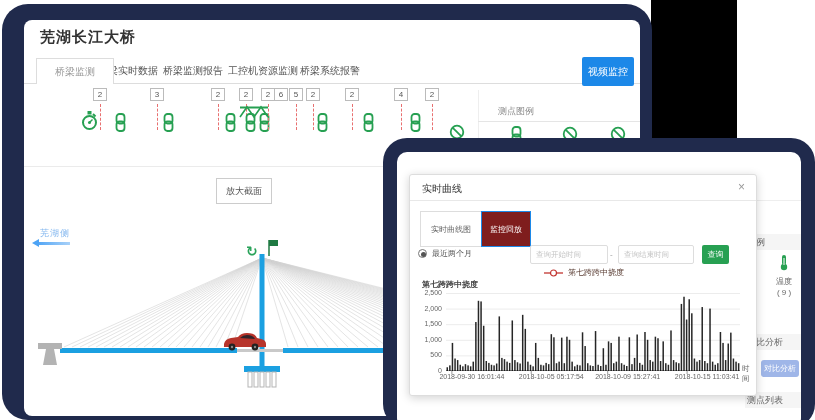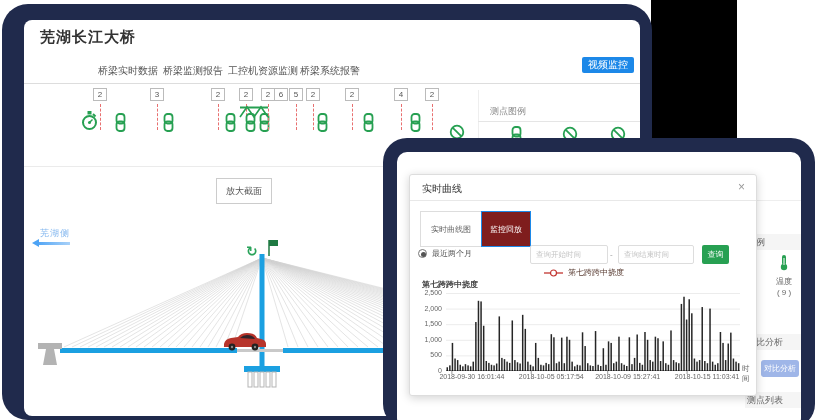--- a/index.html
+++ b/index.html
@@ -13,29 +13,29 @@
   #win1-page{left:22px;top:16px;width:616px;height:396px;background:#fff;border-radius:8px;overflow:hidden;}
   #win2{left:383px;top:138px;width:432px;height:290px;background:#202a4c;border-radius:24px;z-index:3;}
   #win2-page{left:14px;top:14px;width:404px;height:276px;background:#fff;border-radius:10px;overflow:hidden;}
 
   
   .page-title{left:16px;top:8px;font-size:15px;font-weight:bold;color:#333;letter-spacing:1px;}
   .tabbar-line{left:0;top:63px;width:616px;border-top:1px solid #ddd;}
   .tab-active{left:12px;top:38px;width:78px;height:26px;background:#fff;border:1px solid #ddd;border-bottom:none;color:#999;
     font-size:10px;display:flex;align-items:center;justify-content:center;z-index:2;}
   .tab-plain{top:44px;font-size:10px;color:#555;white-space:nowrap;cursor:pointer;}
-  .video-btn{left:558px;top:37px;width:52px;height:16px;background:#1c88e8;color:#fff;font-size:10px;border-radius:2px;
+  .video-btn{left:558px;top:37px;width:52px;height:29px;background:#1c88e8;color:#fff;font-size:10px;border-radius:2px;
     display:flex;align-items:center;justify-content:center;cursor:pointer;}
   .strip-divider{left:0;top:146px;width:616px;border-top:1px solid #ebebeb;}
   .badge{top:68px;width:14px;height:13px;background:#fff;border:1px solid #bbb;color:#555;font-size:8px;
     display:flex;align-items:center;justify-content:center;}
   .dash-line{top:84px;width:0;height:26px;border-left:1px dashed #e87070;}
   .legend-panel-border{left:454px;top:70px;width:0;height:76px;border-left:1px solid #eee;}
   .legend-header{left:454px;top:82px;width:162px;height:20px;font-size:9px;color:#888;border-bottom:1px solid #e5e5e5;
-    display:flex;align-items:center;padding-left:12px;}
+    display:flex;align-items:center;padding-left:20px;}
   .ctrl-group{left:12px;top:158px;height:26px;border:1px solid #ccc;display:flex;align-items:stretch;background:#fff;}
   .ctrl-label{width:74px;font-size:9px;color:#555;display:flex;align-items:center;justify-content:center;}
   .ctrl-select{width:88px;border-left:1px solid #ccc;font-size:9px;color:#555;display:flex;align-items:center;
     justify-content:space-between;padding:0 7px;cursor:pointer;}
   .ctrl-caret{font-size:7px;color:#666;}
   .zoom-btn{left:192px;top:158px;width:56px;height:26px;border:1px solid #ccc;background:#fff;font-size:9px;color:#555;
     display:flex;align-items:center;justify-content:center;cursor:pointer;}
   .side-label{left:16px;top:207px;font-size:9px;color:#85b8ef;letter-spacing:1px;}
   .side-arrow{left:12px;top:222px;width:34px;height:3px;background:linear-gradient(to right,#4da3f5,#a9d1f8);}
   .side-arrow-head{left:8px;top:219px;width:0;height:0;border-top:4px solid transparent;border-bottom:4px solid transparent;
@@ -83,20 +83,23 @@
 <div id="stage">
 
   <div class="abs" id="black-box"></div>
 
   <div class="abs" id="win1">
     <div class="abs" id="win1-page">
 
       <div class="abs page-title">芜湖长江大桥</div>
 
       <div class="abs tabbar-line"></div>
+      <div class="abs tab-active">
+        <span>桥梁监测</span>
+      </div>
       <div class="abs tab-plain" style="left:74px;">桥梁实时数据</div>
       <div class="abs tab-plain" style="left:139px;">桥梁监测报告</div>
       <div class="abs tab-plain" style="left:204px;">工控机资源监测</div>
       <div class="abs tab-plain" style="left:276px;">桥梁系统报警</div>
       <div class="abs video-btn">视频监控</div>
 
       <div id="strip-layer">
           <div class="abs" style="left: 56px; top: 90px;"><svg width="19" height="21">
               <circle cx="9.5" cy="12.5" r="6.5" fill="none" stroke="#27a052" stroke-width="2"></circle>
               <rect x="7.5" y="1" width="4" height="3.5" fill="#27a052"></rect>

